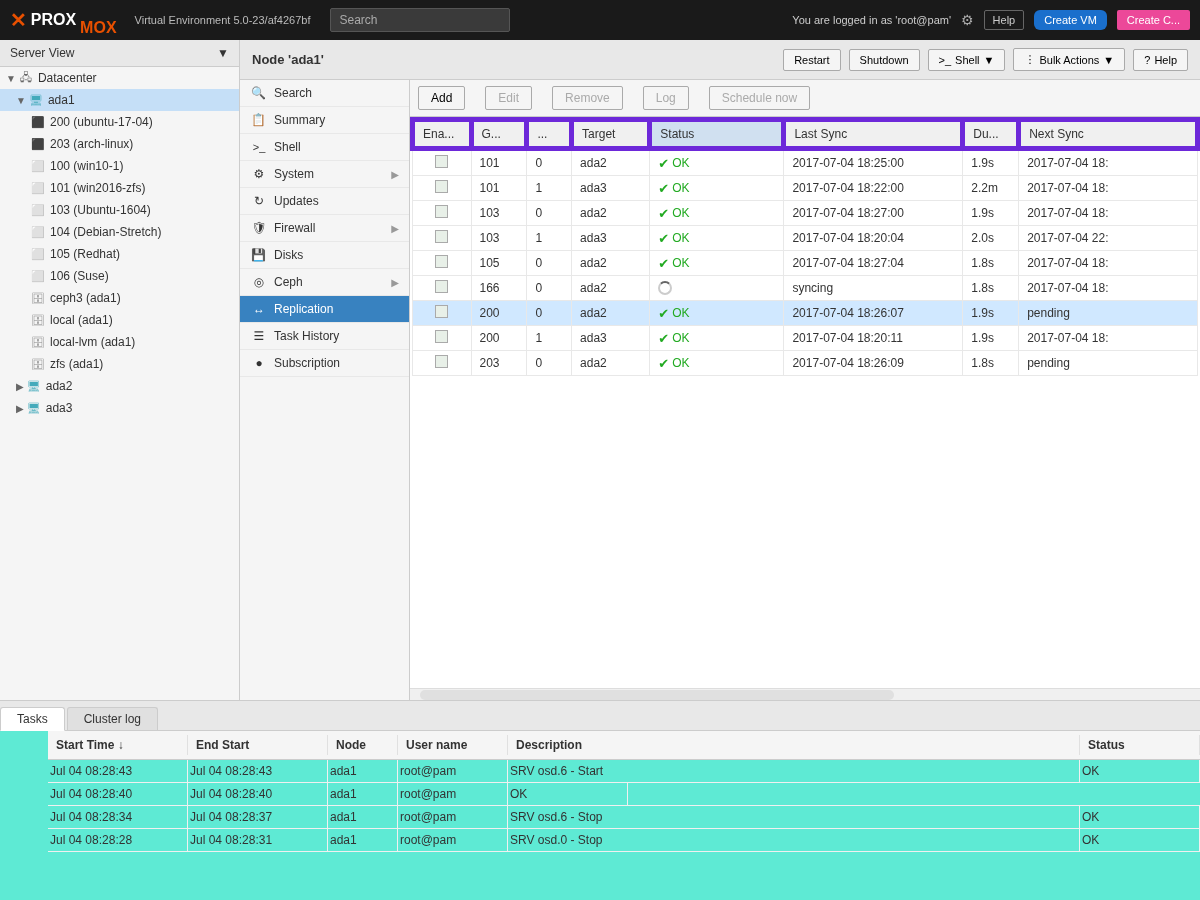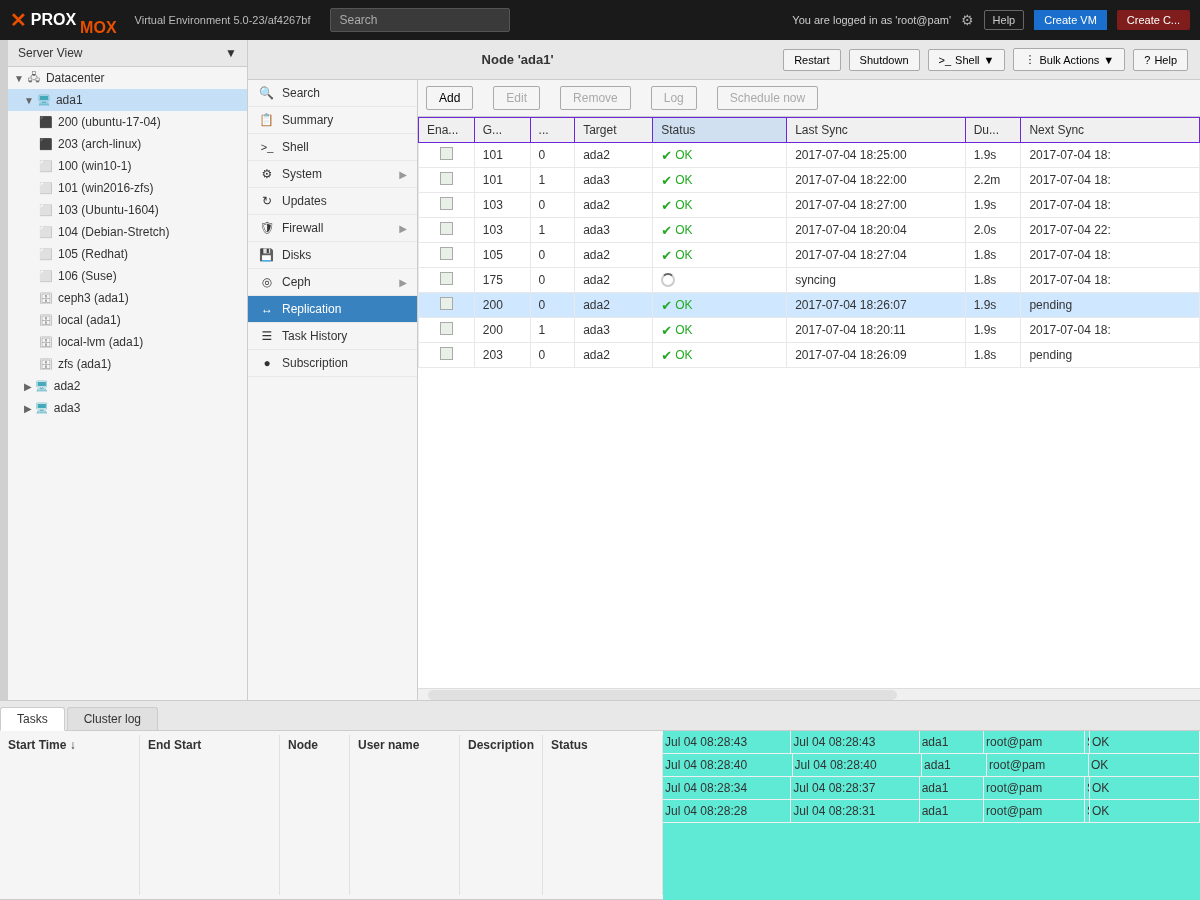--- a/index.html
+++ b/index.html
@@ -9,52 +9,52 @@
     #topbar { background: #1a1a1a; color: #fff; height: 40px; display: flex; align-items: center; padding: 0 10px; gap: 10px; flex-shrink: 0; }
     #logo { display: flex; align-items: center; gap: 4px; font-size: 18px; font-weight: bold; color: #fff; margin-right: 8px; }
     #search-input { background: #3a3a3a; border: 1px solid #555; color: #fff; padding: 4px 8px; width: 180px; font-size: 12px; border-radius: 2px; }
     #search-input::placeholder { color: #aaa; }
 
     
     #main { display: flex; flex-direction: column; flex: 1; overflow: hidden; }
     #content-area { display: flex; flex: 1; overflow: hidden; }
 
     
-    #left-sidebar { width: 240px; background: #f5f5f5; border-right: 1px solid #ccc; display: flex; flex-direction: column; overflow-y: auto; flex-shrink: 0; margin-left: 8px; }
+    #left-sidebar { width: 240px; background: #f5f5f5; border-right: 1px solid #ccc; display: flex; flex-direction: column; overflow-y: auto; flex-shrink: 0; }
     #server-view-header { background: #e8e8e8; padding: 6px 10px; font-size: 12px; display: flex; align-items: center; justify-content: space-between; border-bottom: 1px solid #ccc; }
     .tree-item { display: flex; align-items: center; padding: 3px 6px; cursor: pointer; white-space: nowrap; }
     .tree-item.selected { background: #c5dff7; }
     .tree-indent-1 { padding-left: 16px; }
     .tree-indent-2 { padding-left: 30px; }
     .tree-icon { width: 16px; height: 16px; margin-right: 4px; display: inline-flex; align-items: center; justify-content: center; font-size: 11px; flex-shrink: 0; }
     .icon-datacenter { color: #666; }
     .expand-arrow { margin-right: 2px; font-size: 10px; color: #666; }
     #node-header { background: #e8e8e8; border-bottom: 1px solid #ccc; padding: 6px 12px; display: flex; align-items: center; gap: 8px; height: 40px; flex-shrink: 0; }
-    #node-title { font-weight: bold; font-size: 13px; flex: 1; text-align: center; }
+    #node-title { font-weight: bold; font-size: 13px; flex: 1; }
     .header-btn { background: #f5f5f5; border: 1px solid #aaa; padding: 4px 10px; font-size: 11px; cursor: pointer; border-radius: 2px; display: flex; align-items: center; gap: 4px; }
     .header-btn-shell { background: #f5f5f5; border: 1px solid #aaa; padding: 4px 10px; font-size: 11px; cursor: pointer; border-radius: 2px; display: flex; align-items: center; gap: 2px; }
     .header-btn-bulk { background: #f5f5f5; border: 1px solid #aaa; padding: 4px 10px; font-size: 11px; cursor: pointer; border-radius: 2px; display: flex; align-items: center; gap: 4px; }
 
     #middle-nav { width: 170px; background: #f5f5f5; border-right: 1px solid #ccc; flex-shrink: 0; overflow-y: auto; }
     .nav-item { display: flex; align-items: center; padding: 6px 10px; cursor: pointer; font-size: 12px; border-bottom: 1px solid #e8e8e8; }
     .nav-item.active { background: #3882c0; color: #fff; }
     .nav-icon { width: 18px; margin-right: 6px; text-align: center; }
     .nav-expand { margin-left: auto; font-size: 10px; color: #999; }
 
     #content-right { flex: 1; display: flex; flex-direction: column; overflow: hidden; }
     #panel-area { display: flex; flex: 1; overflow: hidden; }
 
     
     #replication-panel { flex: 1; display: flex; flex-direction: column; overflow: hidden; background: #fff; }
     #replication-toolbar { display: flex; align-items: center; gap: 20px; padding: 6px 8px; background: #f5f5f5; border-bottom: 1px solid #ccc; }
     .toolbar-btn { background: #f5f5f5; border: 1px solid #aaa; padding: 4px 12px; font-size: 12px; cursor: pointer; border-radius: 2px; }
     .toolbar-btn.disabled { color: #aaa; cursor: default; }
     #replication-table-container { flex: 1; overflow: auto; }
     table { border-collapse: collapse; width: 100%; min-width: 700px; }
-    thead th { background: #f0f0f0; border: 1px solid #6d28d9; padding: 5px 8px; text-align: left; font-size: 12px; font-weight: normal; white-space: nowrap; position: sticky; top: 0; z-index: 1; }
+    thead th { background: #f0f0f0; border: 5px solid #6d28d9; padding: 5px 8px; text-align: left; font-size: 12px; font-weight: normal; white-space: nowrap; position: sticky; top: 0; z-index: 1; }
     tbody td { border: 1px solid #e8e8e8; padding: 4px 8px; font-size: 12px; white-space: nowrap; }
     tbody tr.selected-row { background: #d0e8ff; }
     .status-ok { color: #2a2; display: flex; align-items: center; gap: 3px; }
     .status-syncing { display: flex; align-items: center; gap: 3px; }
     .check-cell { text-align: center; }
     .checkbox-fake { width: 13px; height: 13px; border: 1px solid #aaa; background: #fff; display: inline-block; }
     .col-enable { width: 50px; }
     .col-guest { width: 50px; }
     .col-job { width: 40px; }
     .col-target { width: 70px; }
@@ -63,21 +63,21 @@
     .col-dur { width: 50px; }
     .col-nextsync { width: 160px; }
     .scrollbar-area { height: 12px; background: #f0f0f0; border-top: 1px solid #ddd; position: relative; overflow-x: auto; overflow-y: hidden; }
     .scroll-track { height: 10px; background: #e0e0e0; border-radius: 5px; width: 60%; margin: 1px 0; position: absolute; left: 10px; }
 
     
     #bottom-panel { height: 200px; background: #5eead4; border-top: 1px solid #ccc; display: flex; flex-direction: column; flex-shrink: 0; }
     #bottom-tabs { display: flex; background: #e8e8e8; border-bottom: 1px solid #ccc; height: 30px; align-items: flex-end; }
     .bottom-tab { padding: 4px 16px; font-size: 12px; cursor: pointer; border: 1px solid #ccc; border-bottom: none; background: #e0e0e0; margin-right: 2px; border-radius: 3px 3px 0 0; }
     .bottom-tab.active { background: #fff; border-bottom: 1px solid #fff; margin-bottom: -1px; }
-    #bottom-content { flex: 1; overflow: hidden; display: flex; flex-direction: row; }
+    #bottom-content { flex: 1; overflow: hidden; display: flex; flex-direction: column; margin-left: 48px; }
     #tasks-table-header { display: flex; background: #f5f5f5; border-bottom: 1px solid #ccc; padding: 4px 0; flex-shrink: 0; }
     .tasks-col-header { padding: 3px 8px; font-size: 12px; font-weight: bold; border-right: 1px solid #e0e0e0; }
     .tasks-col-starttime { width: 140px; }
     .tasks-col-endtime { width: 140px; }
     .tasks-col-node { width: 70px; }
     .tasks-col-user { width: 110px; }
     .tasks-col-desc { flex: 1; }
     .tasks-col-status { width: 120px; }
     #tasks-table-body { overflow-y: auto; flex: 1; }
     .tasks-row { display: flex; border-bottom: 1px solid #f0f0f0; }
@@ -94,22 +94,22 @@
   <div id="logo">
     <span style="color:#e85000;font-size:20px;font-weight:900;">✕</span>
     <span style="color:#fff;font-size:16px;font-weight:bold;">PROX</span>
     <span style="color:#e85000;font-size:16px;font-weight:bold;margin-top:16px;">MOX</span>
   </div>
   <span style="font-size:11px;color:#bbb;margin-right:10px;">Virtual Environment 5.0-23/af4267bf</span>
   <input type="text" id="search-input" placeholder="Search" style="">
   <span style="margin-left:auto;font-size:11px;color:#ccc;">You are logged in as 'root@pam'</span>
   <span style="color:#aaa;cursor:pointer;font-size:14px;">⚙</span>
   <button style="background:none;border:1px solid #666;color:#ccc;padding:3px 8px;font-size:11px;border-radius:2px;cursor:pointer;">Help</button>
-  <button style="background:#1a6fcc;border:none;color:#fff;padding:4px 10px;font-size:11px;border-radius:0;cursor:pointer;">Create VM</button>
-  <button style="background:#7f1d1d;border:none;color:#fff;padding:4px 10px;font-size:11px;border-radius:2px;cursor:pointer;">Create C...</button>
+  <button style="background:#1a6fcc;border:none;color:#fff;padding:4px 10px;font-size:11px;border-radius:6px;cursor:pointer;">Create VM</button>
+  <button style="background:#ec4899;border:none;color:#fff;padding:4px 10px;font-size:11px;border-radius:2px;cursor:pointer;">Create C...</button>
 </div>
 
 <div id="main">
   <div id="content-area">
 
     <div id="left-sidebar">
       <div id="server-view-header">
         <span>Server View</span>
         <span style="cursor:pointer;">▼</span>
       </div>
@@ -344,21 +344,21 @@
     <td class="col-target">ada2</td>
     <td class="col-status">
       <span class="status-ok"><span style="color:#2a2;font-size:13px;">✔</span> OK</span>
     </td>
     <td class="col-lastsync">2017-07-04 18:27:04</td>
     <td class="col-dur">1.8s</td>
     <td class="col-nextsync">2017-07-04 18:</td>
   </tr>
                   <tr>
     <td class="check-cell col-enable"><span class="checkbox-fake" style="background:#e8f0e8;"></span></td>
-    <td class="col-guest">175</td>
+    <td class="col-guest">166</td>
     <td class="col-job">0</td>
     <td class="col-target">ada2</td>
     <td class="col-status">
       <span class="status-syncing">
                         <span class="spinner"></span>
                       </span>
     </td>
     <td class="col-lastsync">syncing</td>
     <td class="col-dur">1.8s</td>
     <td class="col-nextsync">2017-07-04 18:</td>

